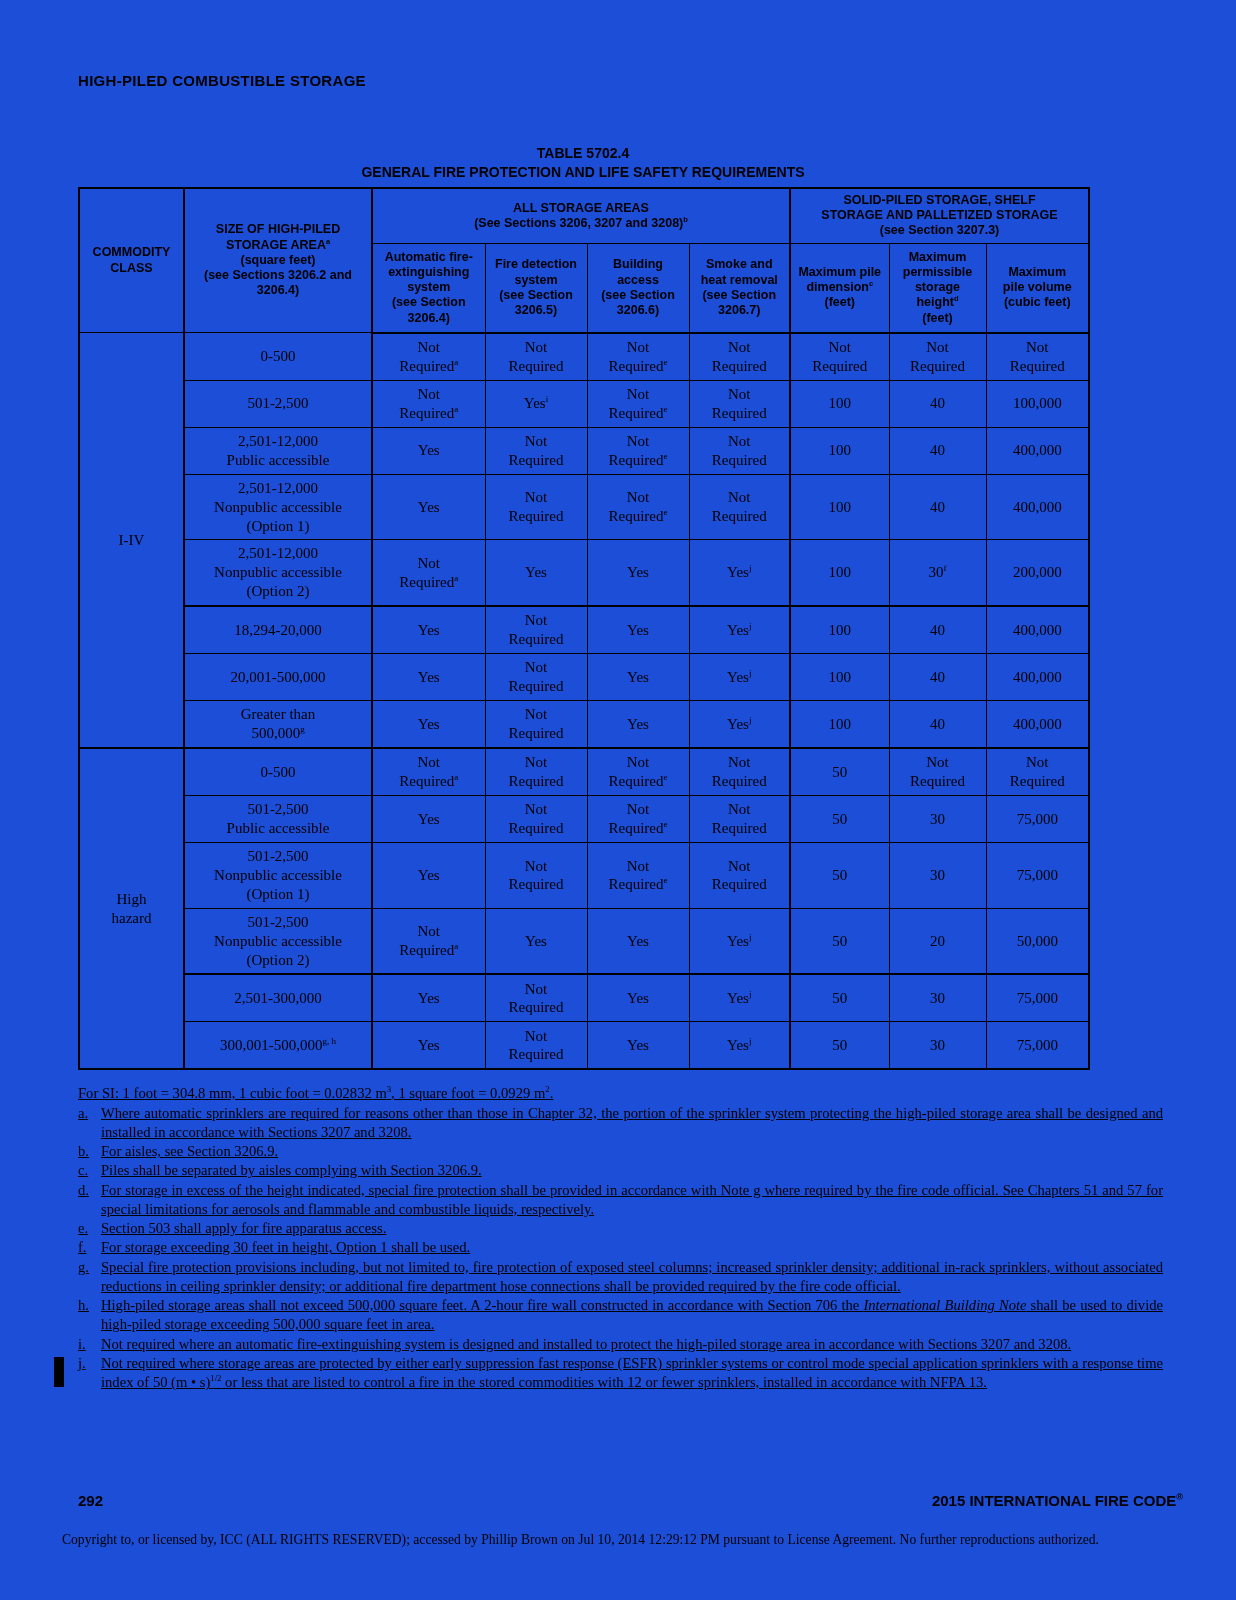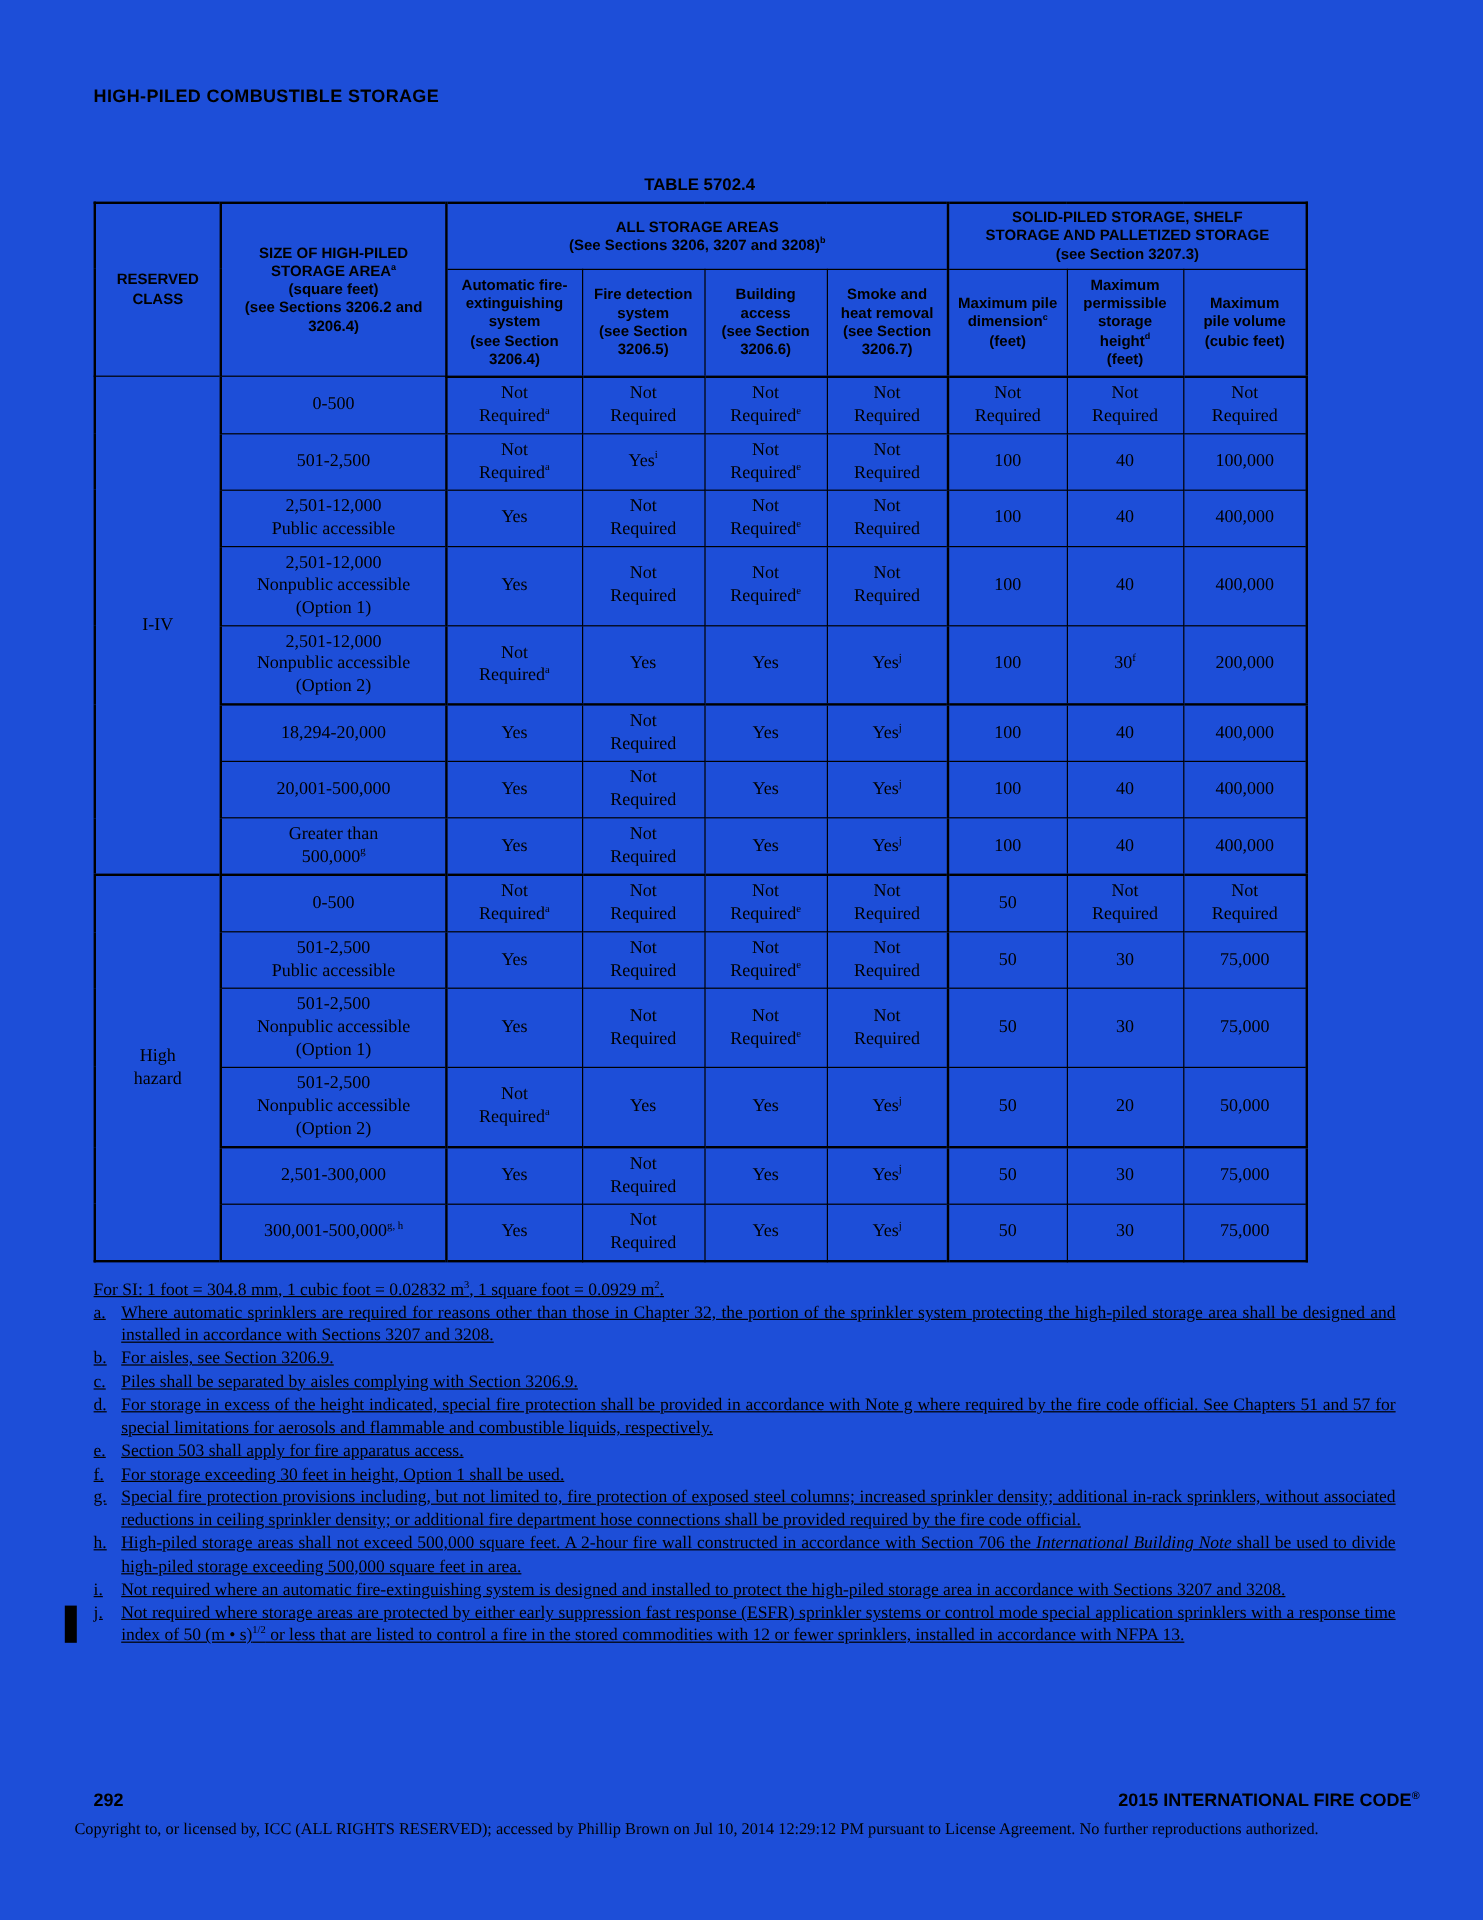--- a/index.html
+++ b/index.html
@@ -42,51 +42,52 @@
   .fn-text { flex:1; text-align:justify; }
   .change-bar { position:absolute; left:-24px; top:3px; bottom:5px; width:10px; background:#000; }
 
   .footer { position:absolute; left:62px; top:1492px; width:1123px; }
   .footer-line {
     display:flex; justify-content:space-between; align-items:baseline;
     font:bold 15px "Liberation Sans", sans-serif;
     padding-left:16px; padding-right:2px;
   }
   .copyright {
-    margin-top:7px; font:13.6px "Liberation Serif", serif; white-space:nowrap;
+    margin-top:23px; font:13.6px "Liberation Serif", serif; white-space:nowrap;
   }
 </style>
 </head>
 <body>
 
 <div class="page">
 
   <div class="running-head">HIGH-PILED COMBUSTIBLE STORAGE</div>
 
   <div class="content">
 
     <div class="table-title">
       <div>TABLE 5702.4</div>
+      <div>GENERAL FIRE PROTECTION AND LIFE SAFETY REQUIREMENTS</div>
     </div>
 
     <table class="fire-table">
       <colgroup>
         <col style="width:105px">
           <col style="width:188px">
           <col style="width:113px">
         <col style="width:102px">
           <col style="width:102px">
           <col style="width:101px">
         <col style="width:99px">
           <col style="width:97px">
           <col style="width:103px">
       </colgroup>
       <thead>
         <tr class="group-row">
-          <th rowspan="2">RESERVED
+          <th rowspan="2">COMMODITY
 CLASS</th>
           <th rowspan="2" class="bl2">SIZE OF HIGH-PILED
 STORAGE AREA<sup>a</sup>
 (square feet)
 (see Sections 3206.2 and
 3206.4)</th>
           <th colspan="4" class="bl2">ALL STORAGE AREAS
 (See Sections 3206, 3207 and 3208)<sup>b</sup></th>
           <th colspan="3" class="bl2">SOLID-PILED STORAGE, SHELF
 STORAGE AND PALLETIZED STORAGE

